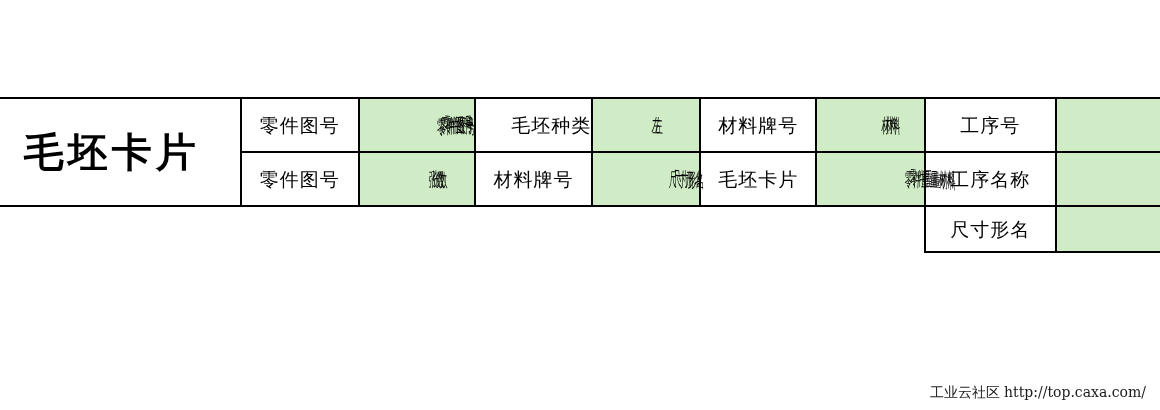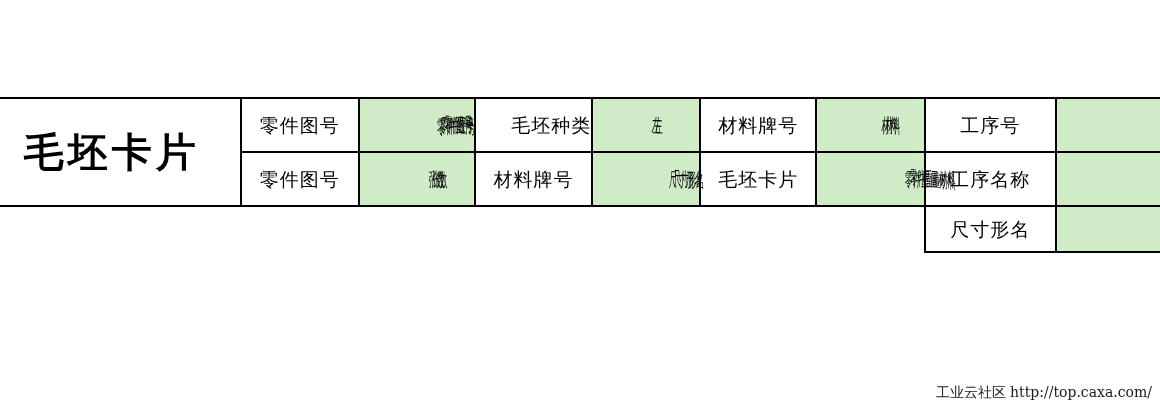--- a/index.html
+++ b/index.html
@@ -81,21 +81,21 @@
     transform-origin: center center;
   }
   
   .garble span:nth-child(1) { left: 0;    transform: scaleX(0.42) skewX(-8deg); }
   .garble span:nth-child(2) { left: 3px;  transform: scaleX(0.38) skewX(9deg) rotate(2deg); }
   .garble span:nth-child(3) { left: -2px; transform: scaleX(0.45) skewX(-4deg) rotate(-3deg); }
 
   
   #footer {
     position: absolute;
-    right: 8px;
+    right: 14px;
     bottom: 8px;
     font-size: 14px;
     color: #1a1a1a;
     white-space: nowrap;
     font-family: "DejaVu Serif", "Liberation Serif", serif;
   }
   #footer .site {
     font-family: "DejaVu Serif", "Liberation Serif", serif;
   }
   #footer .url {

